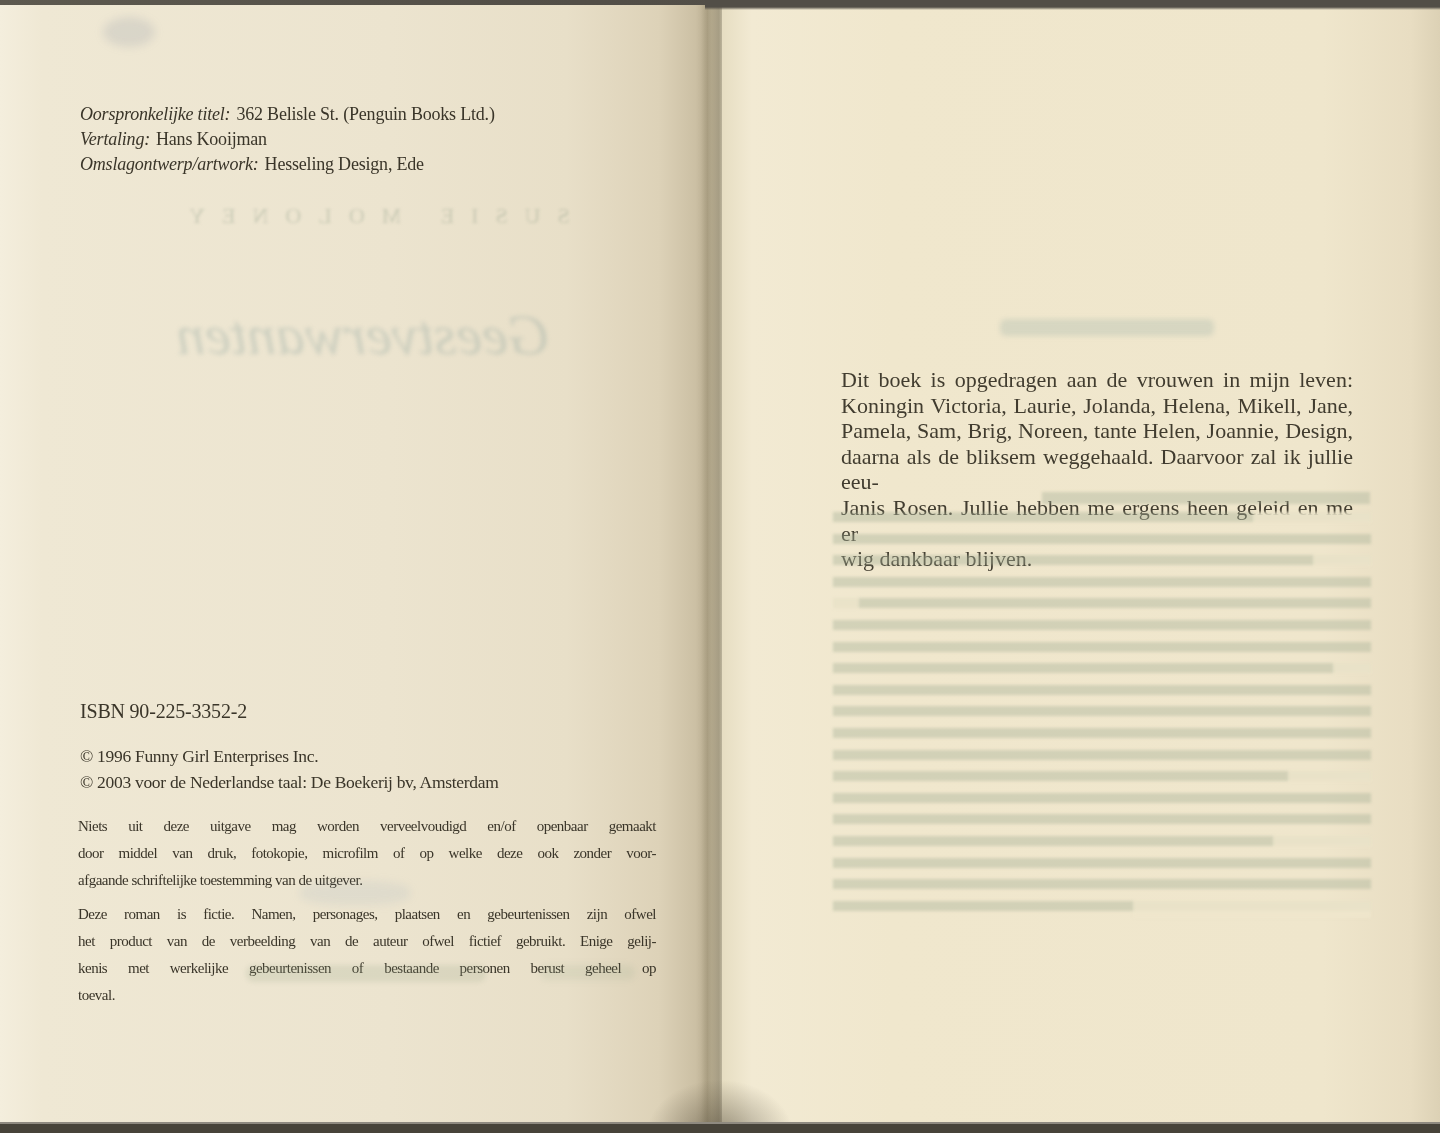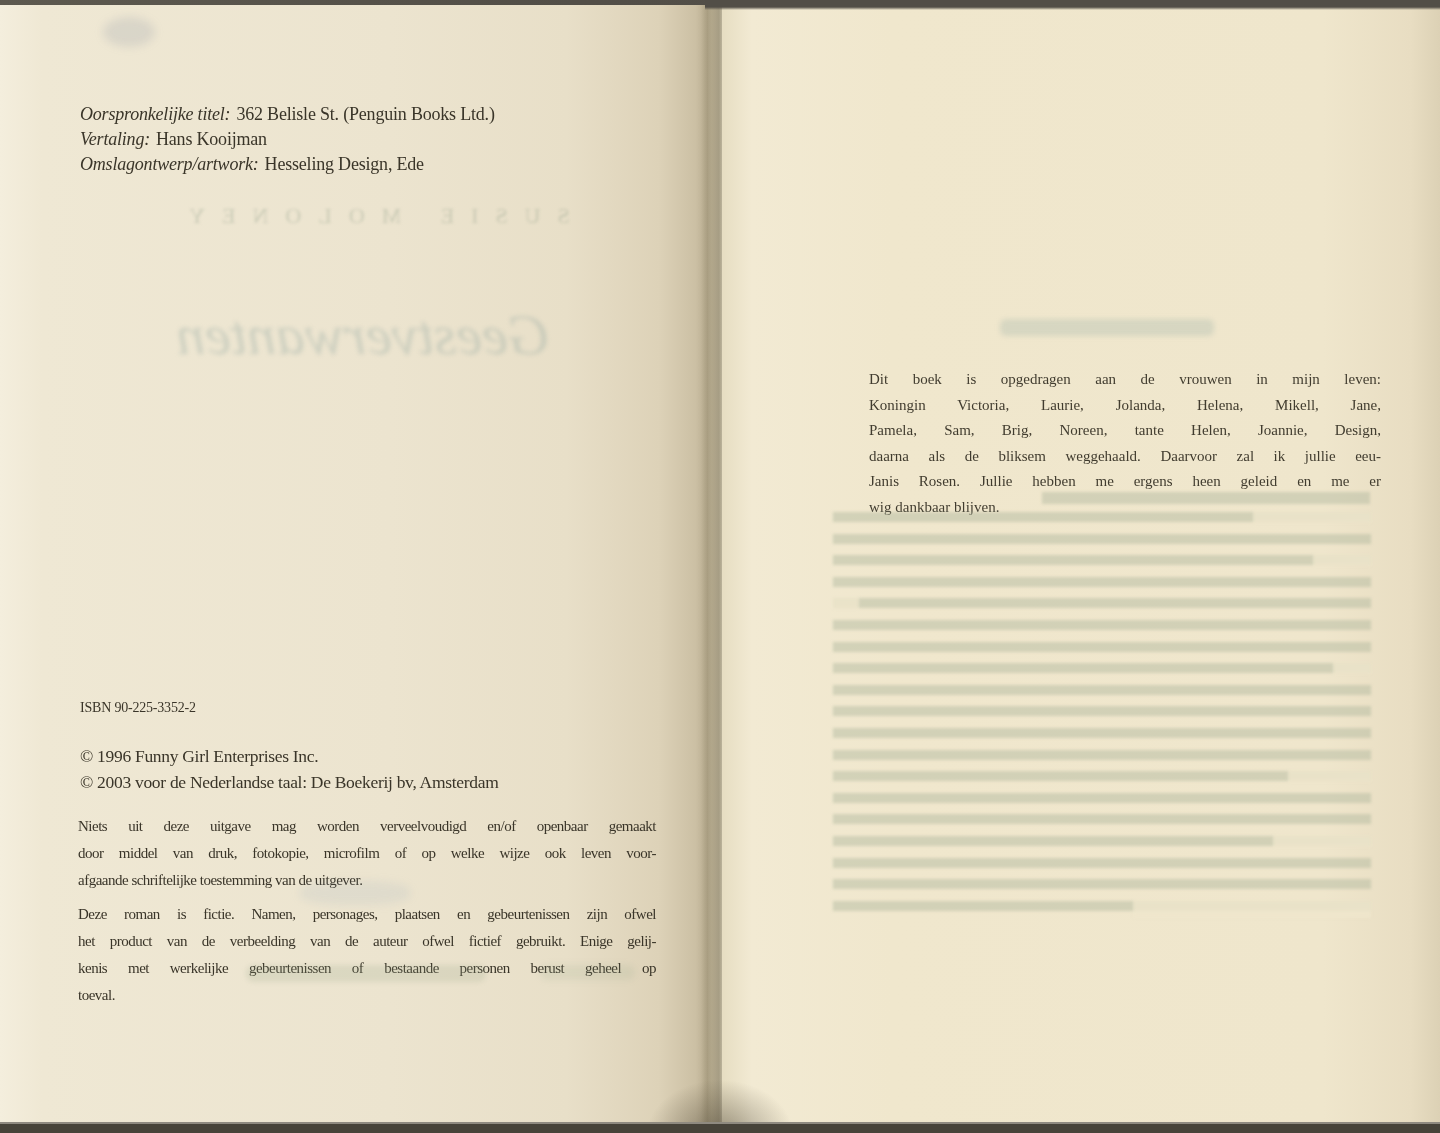--- a/index.html
+++ b/index.html
@@ -41,28 +41,28 @@
     background:linear-gradient(to bottom,#524e47 0 70%,rgba(82,78,71,0) 100%);
   }
   .scan-edge-bottom{
     position:absolute;bottom:0;left:0;right:0;height:11px;
     background:linear-gradient(to bottom,#8f8a80 0 2px,#474339 2px 100%);
   }
   
   .ink{color:#3a3529;}
   .colophon{position:absolute;left:80px;top:97px;font-size:18px;line-height:25px;letter-spacing:-.2px;white-space:nowrap;}
   .colophon .lbl{font-style:italic;margin-right:6px;}
-  .isbn{position:absolute;left:80px;top:695px;font-size:14px;letter-spacing:-.2px;}
+  .isbn{position:absolute;left:80px;top:695px;font-size:20px;letter-spacing:-.2px;}
   .copyright{position:absolute;left:80px;top:739px;font-size:17.5px;line-height:25.5px;letter-spacing:-.3px;white-space:nowrap;}
   .para{position:absolute;left:78px;width:578px;font-size:15px;line-height:27px;letter-spacing:-.5px;}
   .para-rights{top:808px;}
   .para-fiction{top:896px;}
   .jline{text-align:justify;text-align-last:justify;}
   .lline{text-align:left;}
-  .dedication{position:absolute;left:841px;top:367px;width:512px;font-size:15px;line-height:25.6px;color:#413c2f;margin-left:28px;}
+  .dedication{position:absolute;left:841px;top:367px;width:512px;font-size:22px;line-height:25.6px;color:#413c2f;}
   
   .mirror{transform:scaleX(-1);}
   .ghost-author{
     position:absolute;left:95px;top:198px;width:552px;
     font-size:22px;letter-spacing:17px;text-align:center;
     color:rgba(150,162,142,.38);filter:blur(1.6px);
   }
   .ghost-title{
     position:absolute;left:148px;top:296px;width:430px;
     font-size:58px;font-style:italic;text-align:center;
@@ -116,21 +116,21 @@
 
     <div class="isbn ink">ISBN 90-225-3352-2</div>
 
     <div class="copyright ink">
       <div>© 1996 Funny Girl Enterprises Inc.</div>
       <div>© 2003 voor de Nederlandse taal: De Boekerij bv, Amsterdam</div>
     </div>
 
     <div class="para para-rights ink">
       <div class="jline">Niets uit deze uitgave mag worden verveelvoudigd en/of openbaar gemaakt</div>
-      <div class="jline">door middel van druk, fotokopie, microfilm of op welke wijze ook leven voor-</div>
+      <div class="jline">door middel van druk, fotokopie, microfilm of op welke deze ook zonder voor-</div>
       <div class="lline">afgaande schriftelijke toestemming van de uitgever.</div>
     </div>
 
     <div class="para para-fiction ink">
       <div class="jline">Deze roman is fictie. Namen, personages, plaatsen en gebeurtenissen zijn ofwel</div>
       <div class="jline">het product van de verbeelding van de auteur ofwel fictief gebruikt. Enige gelij-</div>
       <div class="jline">kenis met werkelijke gebeurtenissen of bestaande personen berust geheel op</div>
       <div class="lline">toeval.</div>
     </div>
 

